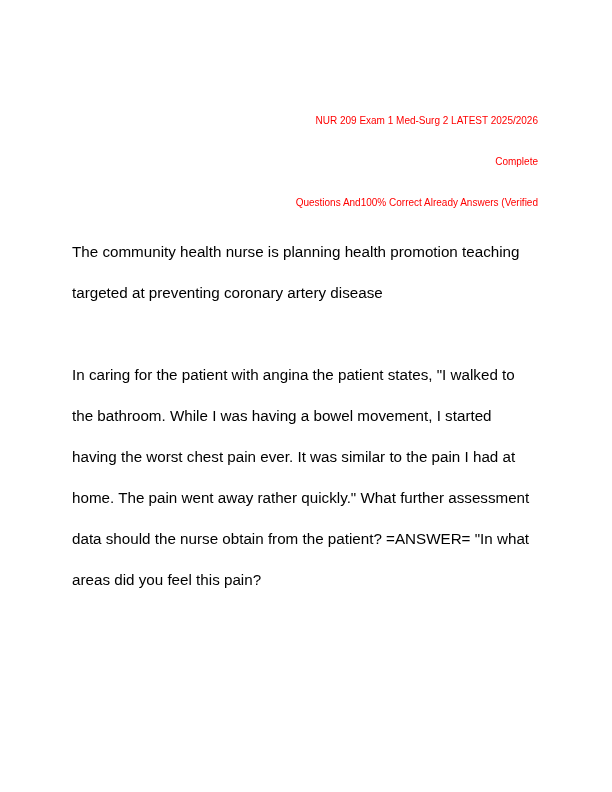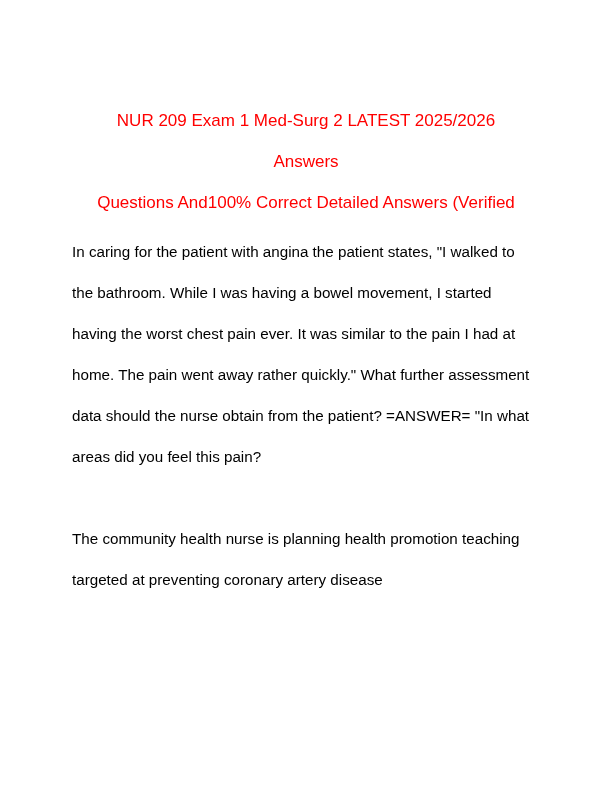--- a/index.html
+++ b/index.html
@@ -15,23 +15,23 @@
   }
   .page {
     position: relative;
     width: 612px;
     height: 792px;
     box-sizing: border-box;
     padding: 100px 72px 0 72px;
   }
   .doc-title {
     color: #ff0000;
-    font-size: 17px;
+    font-size: 10px;
     line-height: 41px;
-    text-align: center;
+    text-align: right;
     font-family: "Liberation Sans", sans-serif;
     margin: 0 0 8px 0;
     padding: 0 2px;
   }
   .doc-title .line {
     display: block;
   }
   .body-block {
     color: #000000;
     font-size: 15.2px;
@@ -44,20 +44,20 @@
     margin-top: 41px;
   }
 </style>
 </head>
 <body>
 
 <div class="page">
 
   <div class="doc-title">
     <span class="line">NUR 209 Exam 1 Med-Surg 2 LATEST 2025/2026</span>
-    <span class="line">Answers</span>
-    <span class="line">Questions And100% Correct Detailed Answers (Verified</span>
+    <span class="line">Complete</span>
+    <span class="line">Questions And100% Correct Already Answers (Verified</span>
   </div>
 
+  <p class="body-block">The community health nurse is planning health promotion teaching targeted at preventing coronary artery disease</p>
   <p class="body-block">In caring for the patient with angina the patient states, "I walked to the bathroom. While I was having a bowel movement, I started having the worst chest pain ever. It was similar to the pain I had at home. The pain went away rather quickly." What further assessment data should the nurse obtain from the patient? =ANSWER= "In what areas did you feel this pain?</p>
-  <p class="body-block">The community health nurse is planning health promotion teaching targeted at preventing coronary artery disease</p>
 
 </div>
 
 </body></html>

